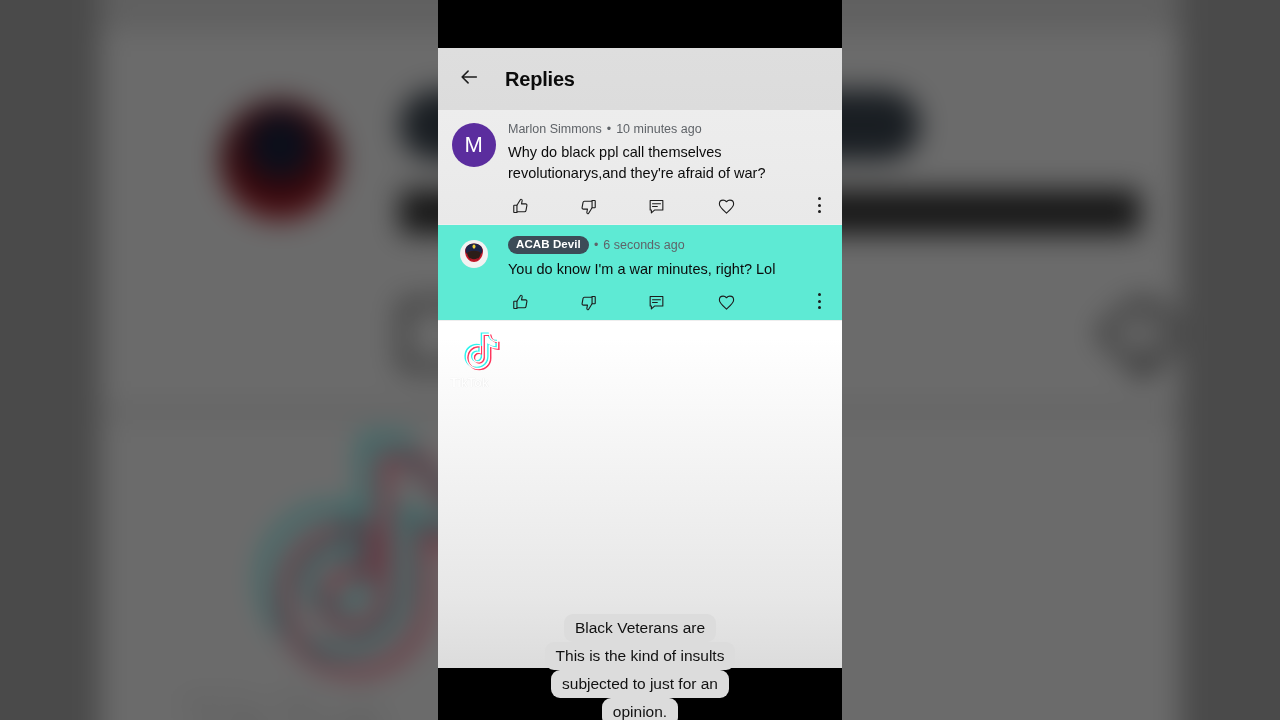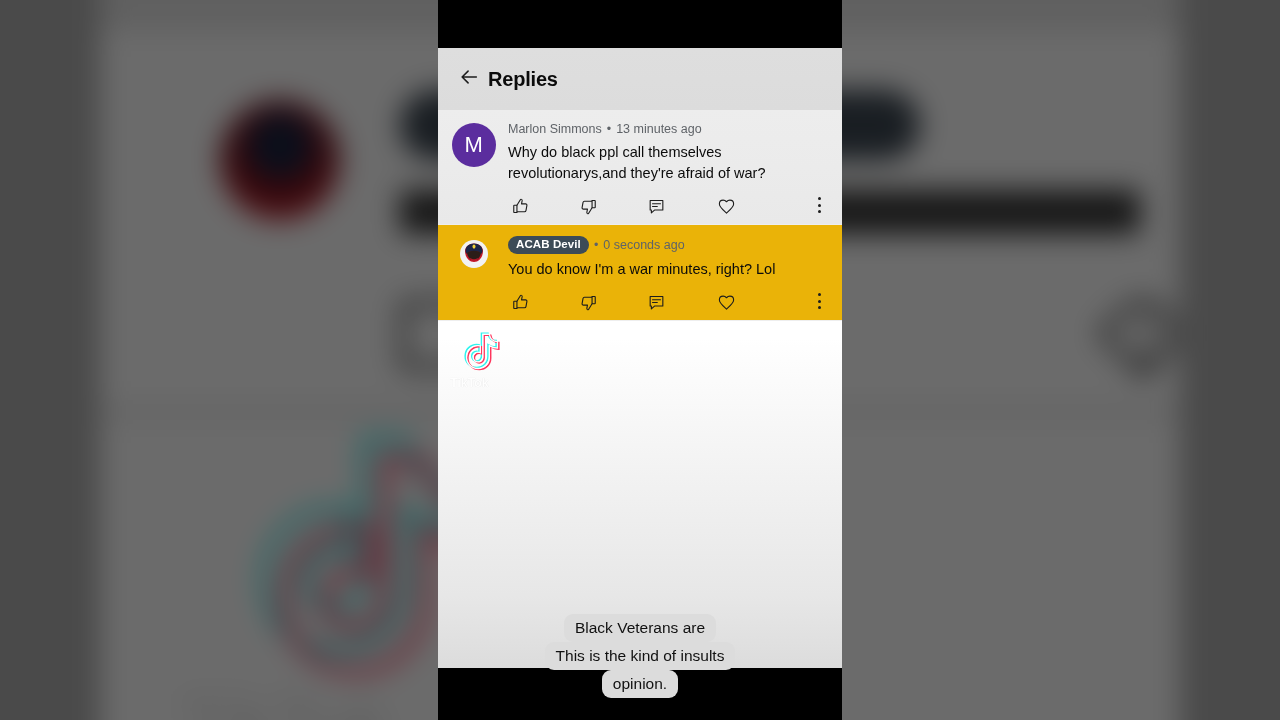--- a/index.html
+++ b/index.html
@@ -61,31 +61,31 @@
   .app-header {
     position:relative;
     height:62px;
     background:linear-gradient(180deg,#dedede 0%, #dcdcdc 100%);
     display:flex; align-items:center;
     padding:0 14px;
   }
   .back-btn { width:34px; height:34px; display:flex; align-items:center; justify-content:center; cursor:pointer; }
   .header-title {
     font-size:20px; font-weight:bold; color:#0b0b0b;
-    margin-left:2px; letter-spacing:-0.2px;text-align:center;
+    margin-left:19px; letter-spacing:-0.2px;text-align:center;
   }
 
   
   .comment {
     position:relative;
     display:flex;
     padding:11px 14px 0 14px;
   }
   .comment.highlight { background:linear-gradient(180deg,#ededed 0%,#e9e9e9 100%); }
-  .comment.plain     { background:#eab308; }
+  .comment.plain     { background:#5eead4; }
   .row-divider { height:1px; background:#eeeeee; }
 
   .avatar-wrap { width:56px; flex:0 0 56px; padding-top:2px; }
   .avatar-lg {
     width:44px; height:44px; border-radius:50%;
     background:#5b2d9e;
     color:#fff; font-size:22px; font-weight:normal;
     display:flex; align-items:center; justify-content:center;
     letter-spacing:.5px;
   }
@@ -207,21 +207,21 @@
     </div>
 
     <div class="comment highlight">
       <div class="avatar-wrap">
         <div class="avatar-lg">M</div>
       </div>
       <div class="c-body">
         <div class="meta-line">
           <span class="author">Marlon Simmons</span>
           <span class="dot-sep">•</span>
-          <span class="timestamp">13 minutes ago</span>
+          <span class="timestamp">10 minutes ago</span>
         </div>
         <div class="c-text">Why do black ppl call themselves revolutionarys,and they're afraid of war?</div>
         <div class="actions">
           <div class="act">
             <svg width="19" height="19" viewBox="0 0 24 24" fill="none">
               <path d="M7.5 10.5v9H4.2a.7.7 0 0 1-.7-.7v-7.6c0-.4.3-.7.7-.7h3.3z" stroke="#1d1d1d" stroke-width="1.4"></path>
               <path d="M7.5 10.5l4.3-7.1c.3-.5 1-.7 1.5-.4.6.3.9 1 .8 1.6l-.8 4.1h5.2c1 0 1.8.9 1.6 1.9l-1.2 6.6c-.2.9-.9 1.5-1.8 1.5H7.5" stroke="#1d1d1d" stroke-width="1.4" stroke-linejoin="round"></path>
             </svg>
           </div>
           <div class="act">
@@ -262,21 +262,21 @@
             <path d="M7 12.8c1.7-1.3 4.2-2.1 7-2.1s5.3.8 7 2.1c-.6 4.5-3.6 7.6-7 7.6s-6.4-3.1-7-7.6z" fill="#2b1d18"></path>
             <ellipse cx="14" cy="6.6" rx="1.5" ry="2.1" fill="#f2d23b"></ellipse>
             <path d="M9.5 17.5c1.3 1.2 2.9 1.8 4.5 1.8s3.2-.6 4.5-1.8c-1.2 2.3-2.7 3.4-4.5 3.4s-3.3-1.1-4.5-3.4z" fill="#c2182a"></path>
           </svg>
         </div>
       </div>
       <div class="c-body">
         <div class="meta-line">
           <span class="badge">ACAB Devil</span>
           <span class="dot-sep">•</span>
-          <span class="timestamp">0 seconds ago</span>
+          <span class="timestamp">6 seconds ago</span>
         </div>
         <div class="c-text">You do know I'm a war minutes, right? Lol</div>
         <div class="actions">
           <div class="act">
             <svg width="19" height="19" viewBox="0 0 24 24" fill="none">
               <path d="M7.5 10.5v9H4.2a.7.7 0 0 1-.7-.7v-7.6c0-.4.3-.7.7-.7h3.3z" stroke="#1d1d1d" stroke-width="1.4"></path>
               <path d="M7.5 10.5l4.3-7.1c.3-.5 1-.7 1.5-.4.6.3.9 1 .8 1.6l-.8 4.1h5.2c1 0 1.8.9 1.6 1.9l-1.2 6.6c-.2.9-.9 1.5-1.8 1.5H7.5" stroke="#1d1d1d" stroke-width="1.4" stroke-linejoin="round"></path>
             </svg>
           </div>
           <div class="act">
@@ -320,16 +320,17 @@
 
     <div class="video-fade"></div>
   </div>
 
   <div class="bar-top"></div>
   <div class="bar-bottom"></div>
 
   <div id="caption">
     <span>Black Veterans are</span>
     <span>This is the kind of insults</span>
+    <span>subjected to just for an</span>
     <span>opinion.</span>
   </div>
 
 </div>
 
 </body></html>

